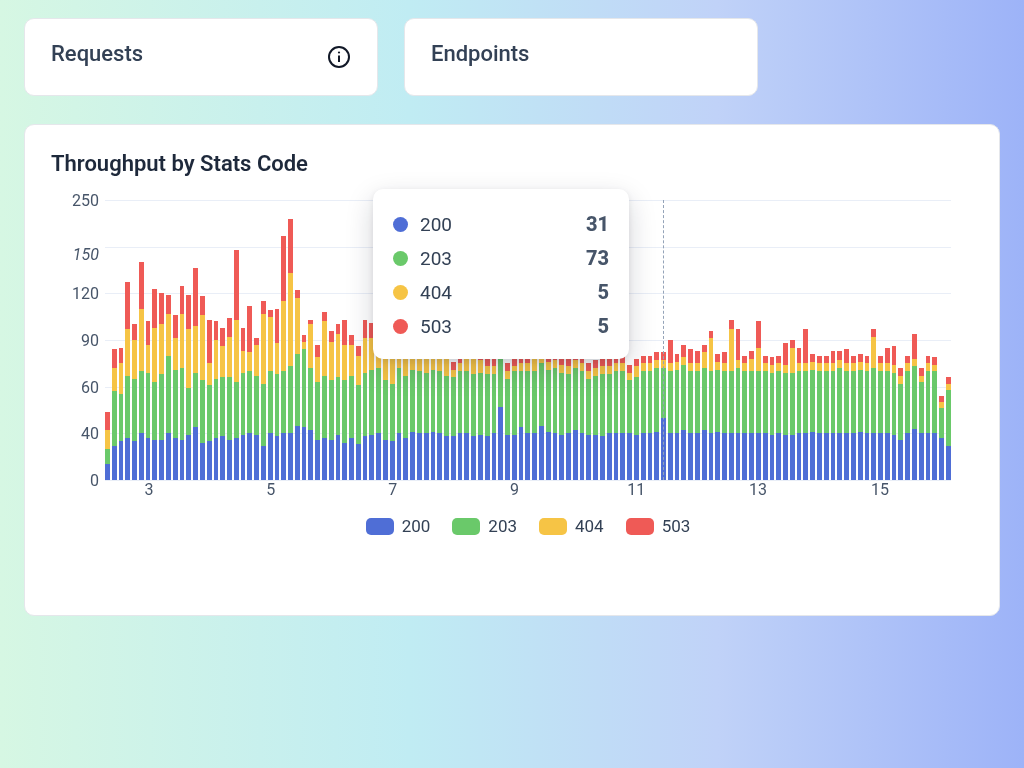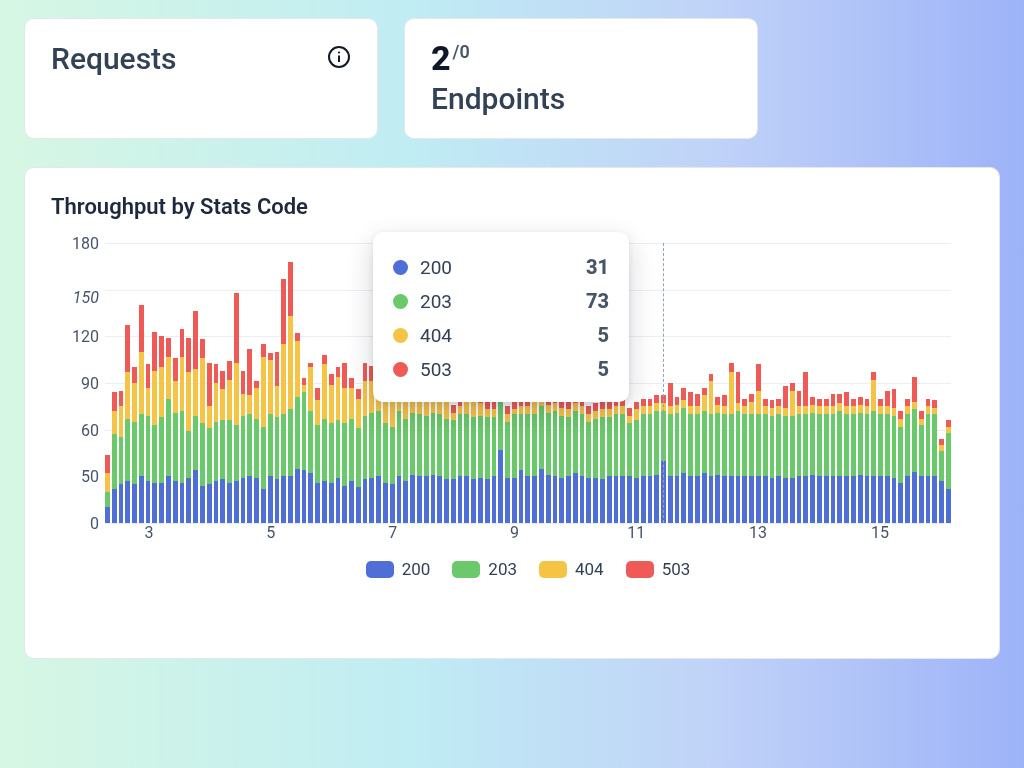--- a/index.html
+++ b/index.html
@@ -26,21 +26,21 @@
   .chev { color: #64748b; display:flex; align-items:center; }
   .section-title { font-size: 26px; font-weight: 600; color: #1e293b; letter-spacing: 0.2px; }
   .stats-row { display: flex; gap: 26px; width: 100%; overflow:hidden; }
   .stat-card {
     flex: 0 0 354px;
     display: flex; padding: 22px 26px; gap: 12px; align-items: flex-start; justify-content: space-between;
   }
   .stat-card .left { display:flex; flex-direction:column; gap:6px; }
   .stat-value { font-size: 34px; font-weight: 800; color: #0f172a; line-height:1; }
   .stat-sup { font-size: 18px; font-weight:600; color:#475569; vertical-align: super; margin-left:2px; }
-  .stat-label { font-size: 30px; font-weight: 500; color: #334155; }
+  .stat-label { font-size: 22px; font-weight: 500; color: #334155; }
   .info-icon { color:#111827; margin-top:4px; }
   .chart-card { margin-top: 28px; padding: 26px 22px 26px 26px; height: 492px; position:relative; }
   .chart-title { font-size: 22px; font-weight:600; color:#1e293b; margin-bottom:24px; }
   .chart-area { position:relative; width: 890px; height: 340px; margin-left:10px;}
   .y-axis { position:absolute; left:0; top:0; height: 280px; width:44px; }
   .y-tick { position:absolute; right:6px; transform:translateY(-50%); font-size:16px; color:#475569; }
   .grid { position:absolute; left:44px; right:0; top:0; height:280px; }
   .gridline { position:absolute; left:0; right:0; border-top:1px solid #e9eef7; }
   .bars { position:absolute; left:44px; right:0; bottom:60px; height:280px; display:flex; align-items:flex-end; gap:2px; }
   .bar { flex:1 1 auto; display:flex; flex-direction:column-reverse; min-width:4px; }
@@ -84,38 +84,37 @@
       <span class="info-icon">
         <svg width="24" height="24" viewBox="0 0 24 24" fill="none" stroke="currentColor" stroke-width="2">
             <circle cx="12" cy="12" r="10"></circle>
             <line x1="12" y1="10.5" x2="12" y2="17"></line>
             <circle cx="12" cy="7.5" r="1.1" fill="currentColor" stroke="none"></circle>
           </svg>
       </span>
     </div>
     <div class="panel stat-card">
       <div class="left">
-        <div class="stat-value"><span>2</span><span class="stat-sup">/0</span></div>
         <div class="stat-label">Endpoints</div>
       </div>
     </div>
   </div>
 
   <div class="panel chart-card">
     <div class="chart-title">Throughput by Stats Code</div>
 
     <div class="chart-area">
       <div class="y-axis" id="y-axis">
           <div class="y-tick" style="top: 280px;">0</div>
-          <div class="y-tick" style="top: 233.333px;">50</div>
+          <div class="y-tick" style="top: 233.333px;">40</div>
           <div class="y-tick" style="top: 186.667px;">60</div>
           <div class="y-tick" style="top: 140px;">90</div>
           <div class="y-tick" style="top: 93.3333px;">120</div>
           <div class="y-tick" style="top: 54px; font-style: italic;">150</div>
-          <div class="y-tick" style="top: 0px;">180</div>
+          <div class="y-tick" style="top: 0px;">250</div>
         </div>
       <div class="grid" id="grid">
           <div class="gridline" style="top: 280px;"></div>
           <div class="gridline" style="top: 233.333px;"></div>
           <div class="gridline" style="top: 186.667px;"></div>
           <div class="gridline" style="top: 140px;"></div>
           <div class="gridline" style="top: 93.3333px;"></div>
           <div class="gridline" style="top: 46.6667px;"></div>
           <div class="gridline" style="top: 0px;"></div>
         </div>

